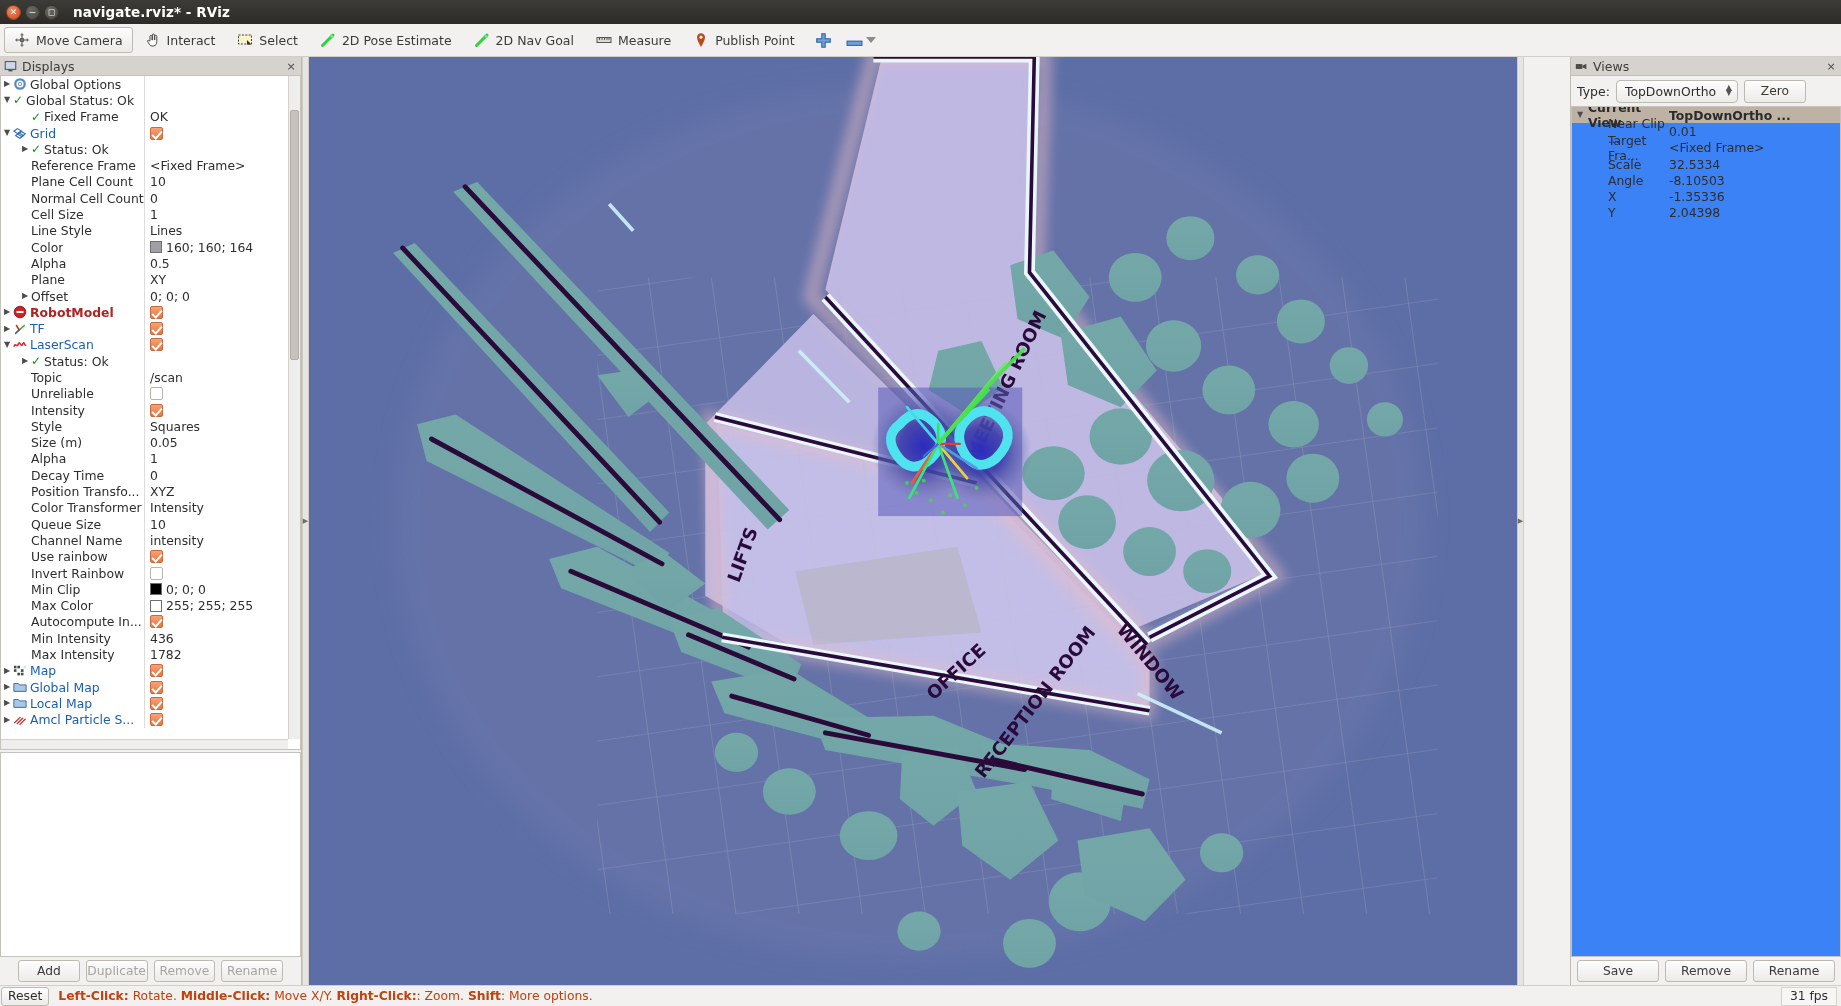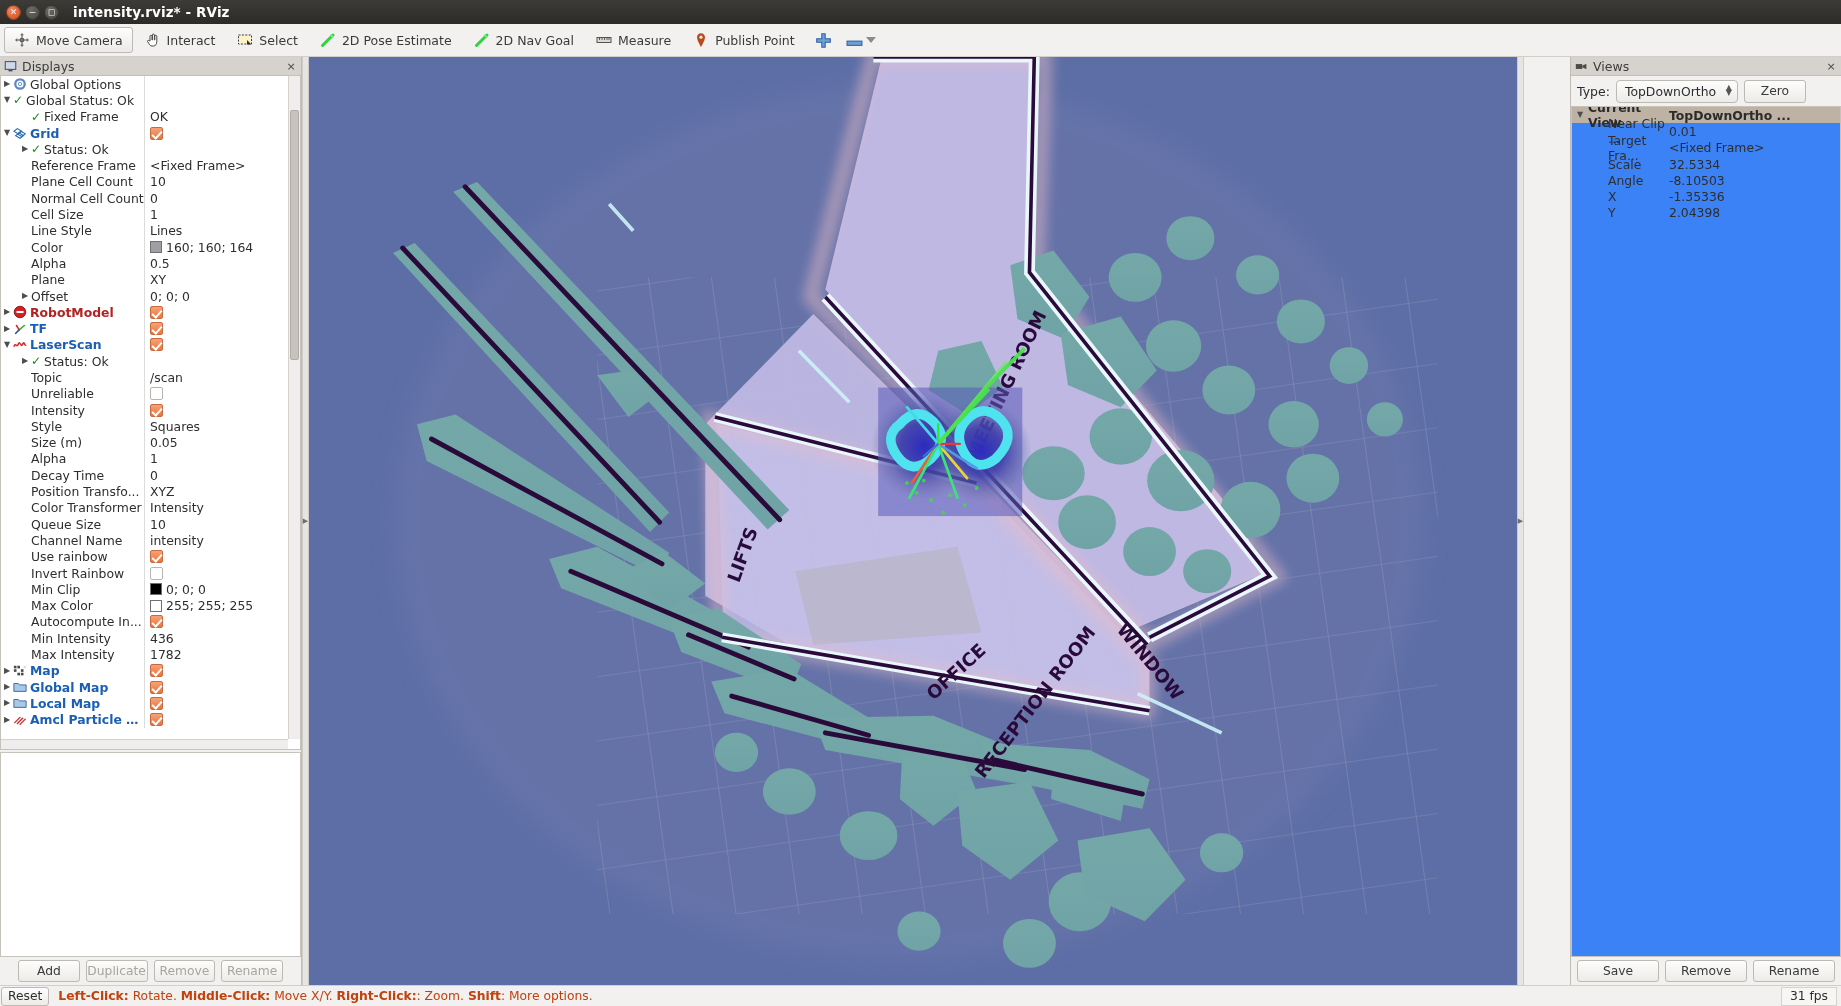--- a/index.html
+++ b/index.html
@@ -115,21 +115,21 @@
     padding-left: 5px; overflow: hidden;
   }
   .arrow {
     width: 12px; flex: 0 0 12px; text-align: center;
     font-size: 8px; color: #4d4d4d; line-height: 1;
   }
   .arrow.r::before { content: "\25B6"; }
   .arrow.d::before { content: "\25BC"; }
   .ind { flex: 0 0 auto; }
   .tname { overflow: hidden; text-overflow: ellipsis; }
-  .tname.blue { color: #1a5fb4; font-weight: bold; }
+  .tname.blue { color: #1a5fb4; font-weight: normal; }
   .tname.red  { color: #b22222; font-weight: bold; }
   .tval { overflow: hidden; text-overflow: ellipsis; }
   .check {
     width: 13px; height: 13px; flex: 0 0 13px;
     border: 1px solid #c9693f; border-radius: 2px;
     background: linear-gradient(#f7a278, #e8763c);
     position: relative;
   }
   .check::after {
     content: ""; position: absolute;
@@ -238,21 +238,21 @@
     border: 1px solid #d6d2cc; margin-right: 4px; background: #f7f6f4;
   }
 </style>
 </head>
 <body>
 
 <div id="titlebar">
   <div class="wbtn close">✕</div>
   <div class="wbtn min">−</div>
   <div class="wbtn max">◻</div>
-  <div id="win-title">intensity.rviz* - RViz</div>
+  <div id="win-title">navigate.rviz* - RViz</div>
 </div>
 
 <div id="toolbar">
 
   <div class="tbtn active">
     <span class="ico">
       <svg viewBox="0 0 16 16">
           <g fill="none" stroke="#54534f" stroke-width="1.1">
         <path d="M8 2.5v11M2.5 8h11"></path>
           </g>

